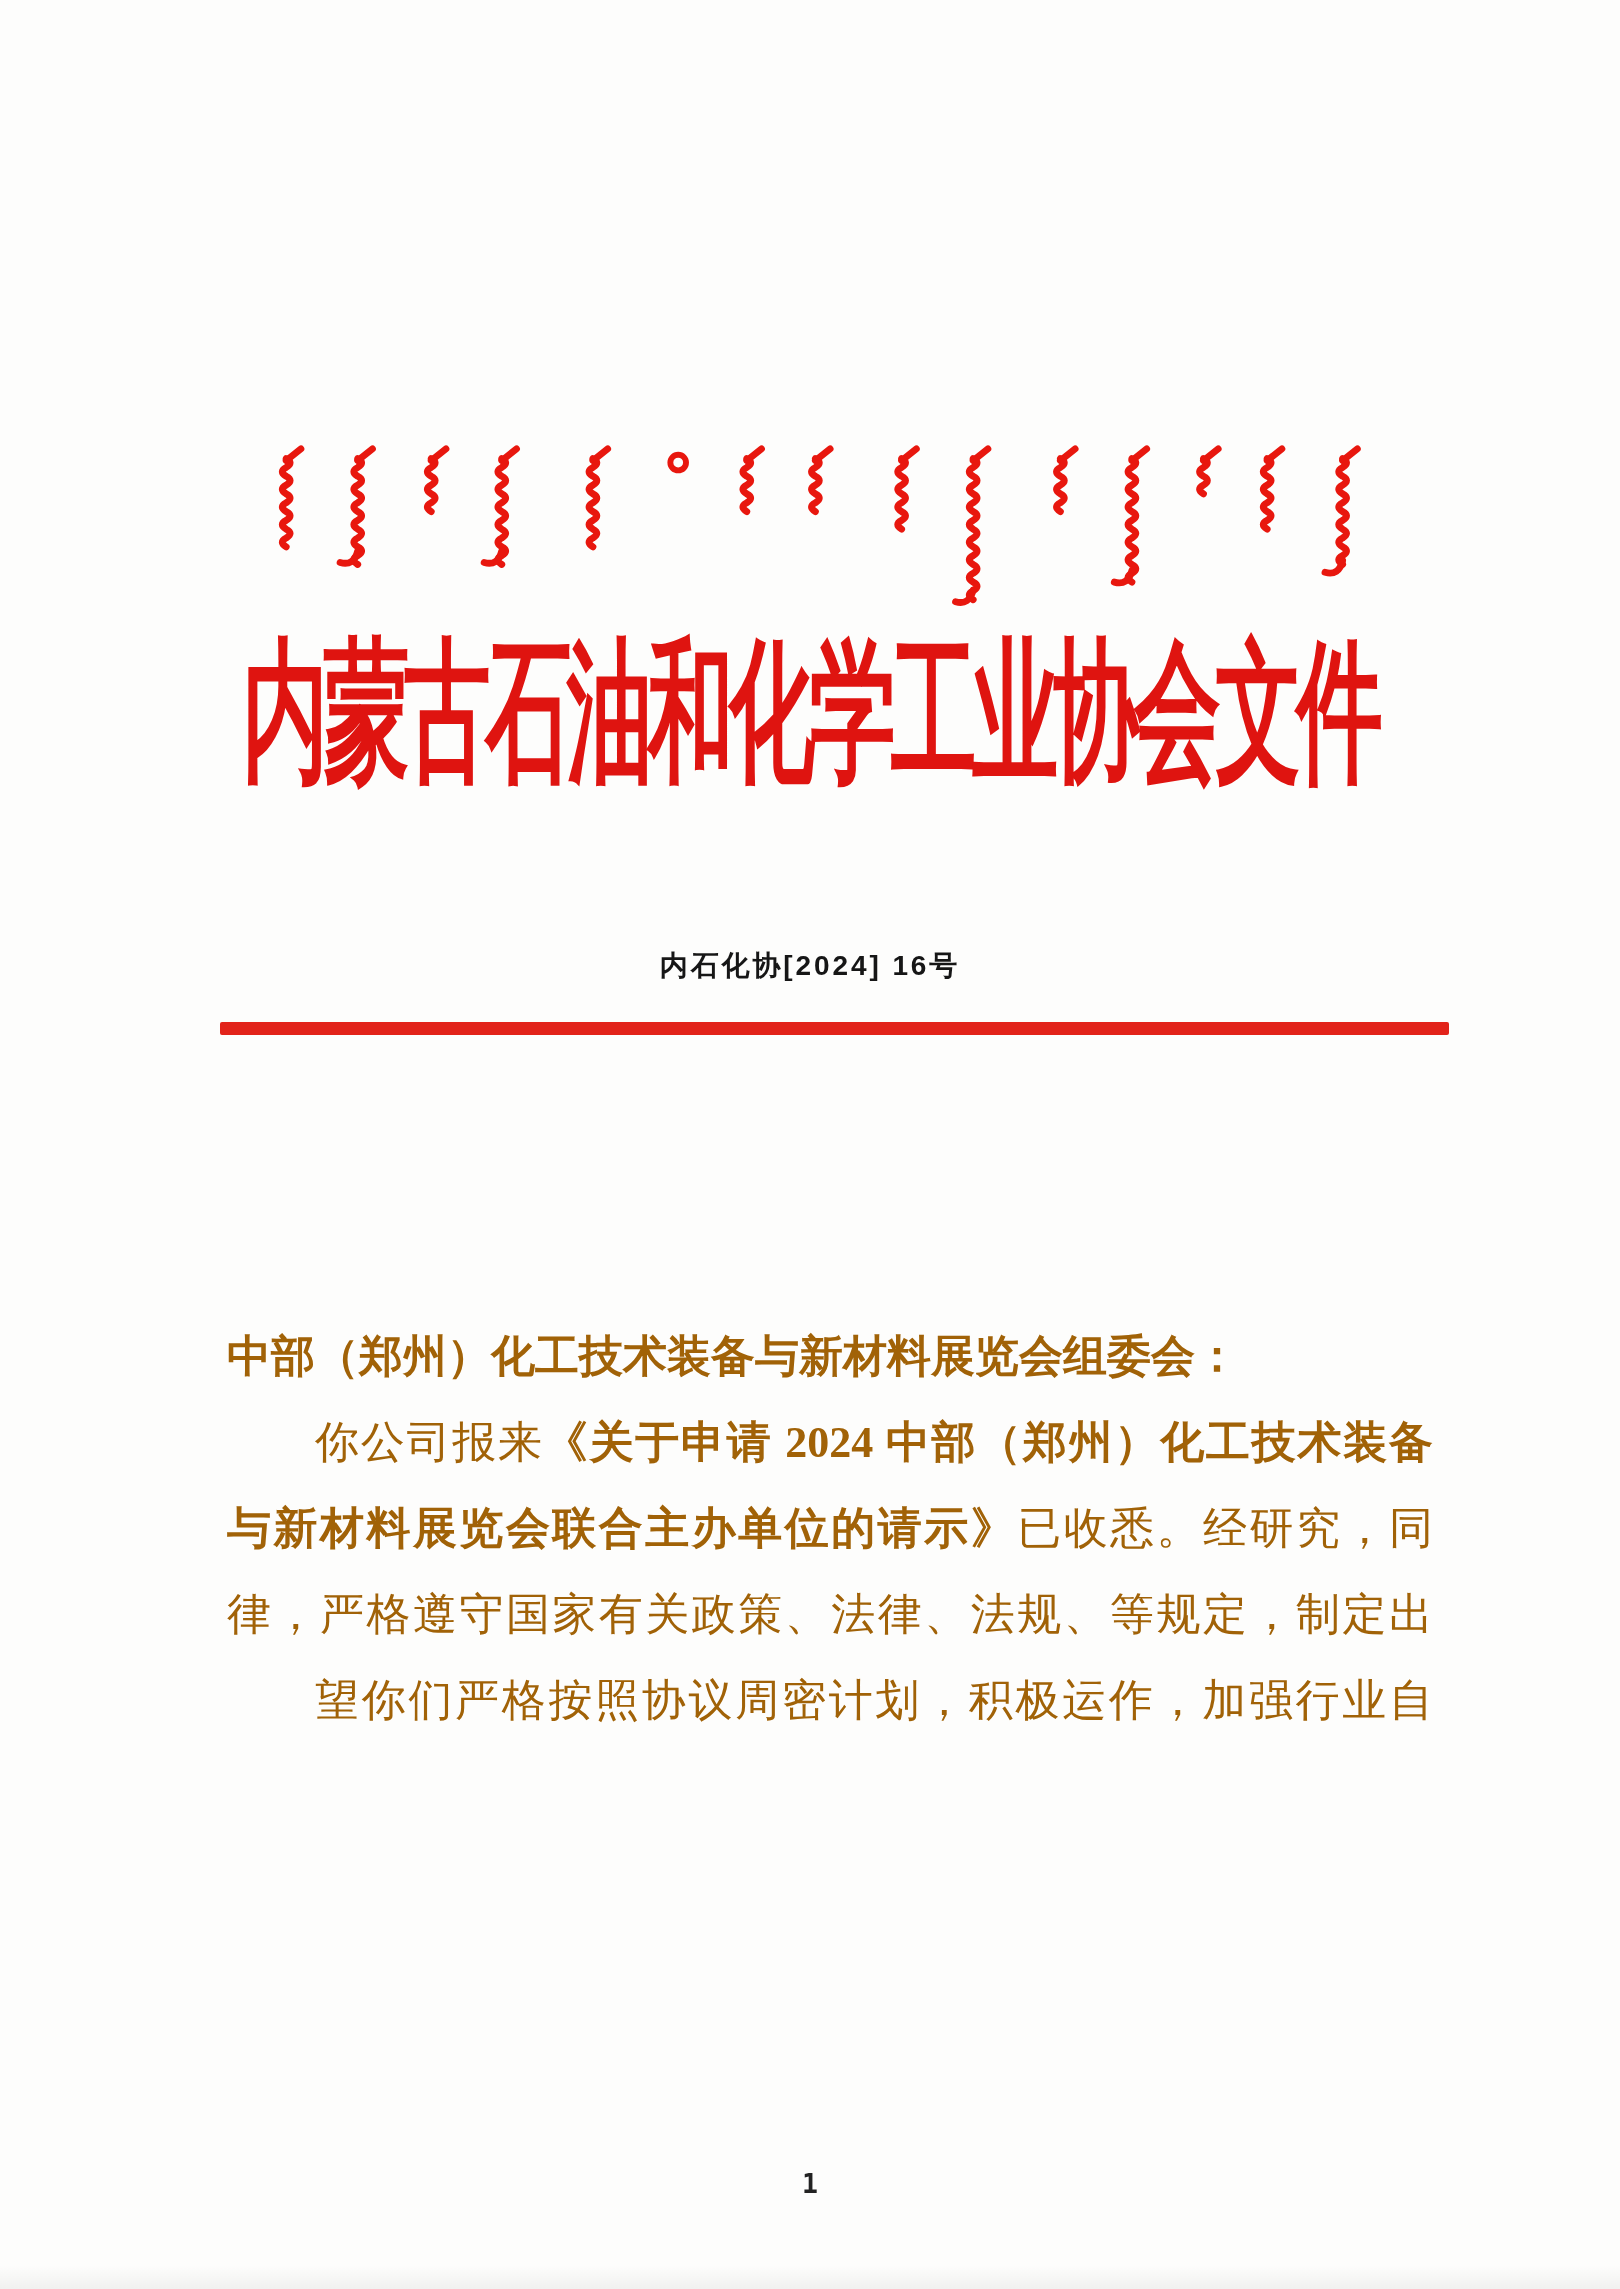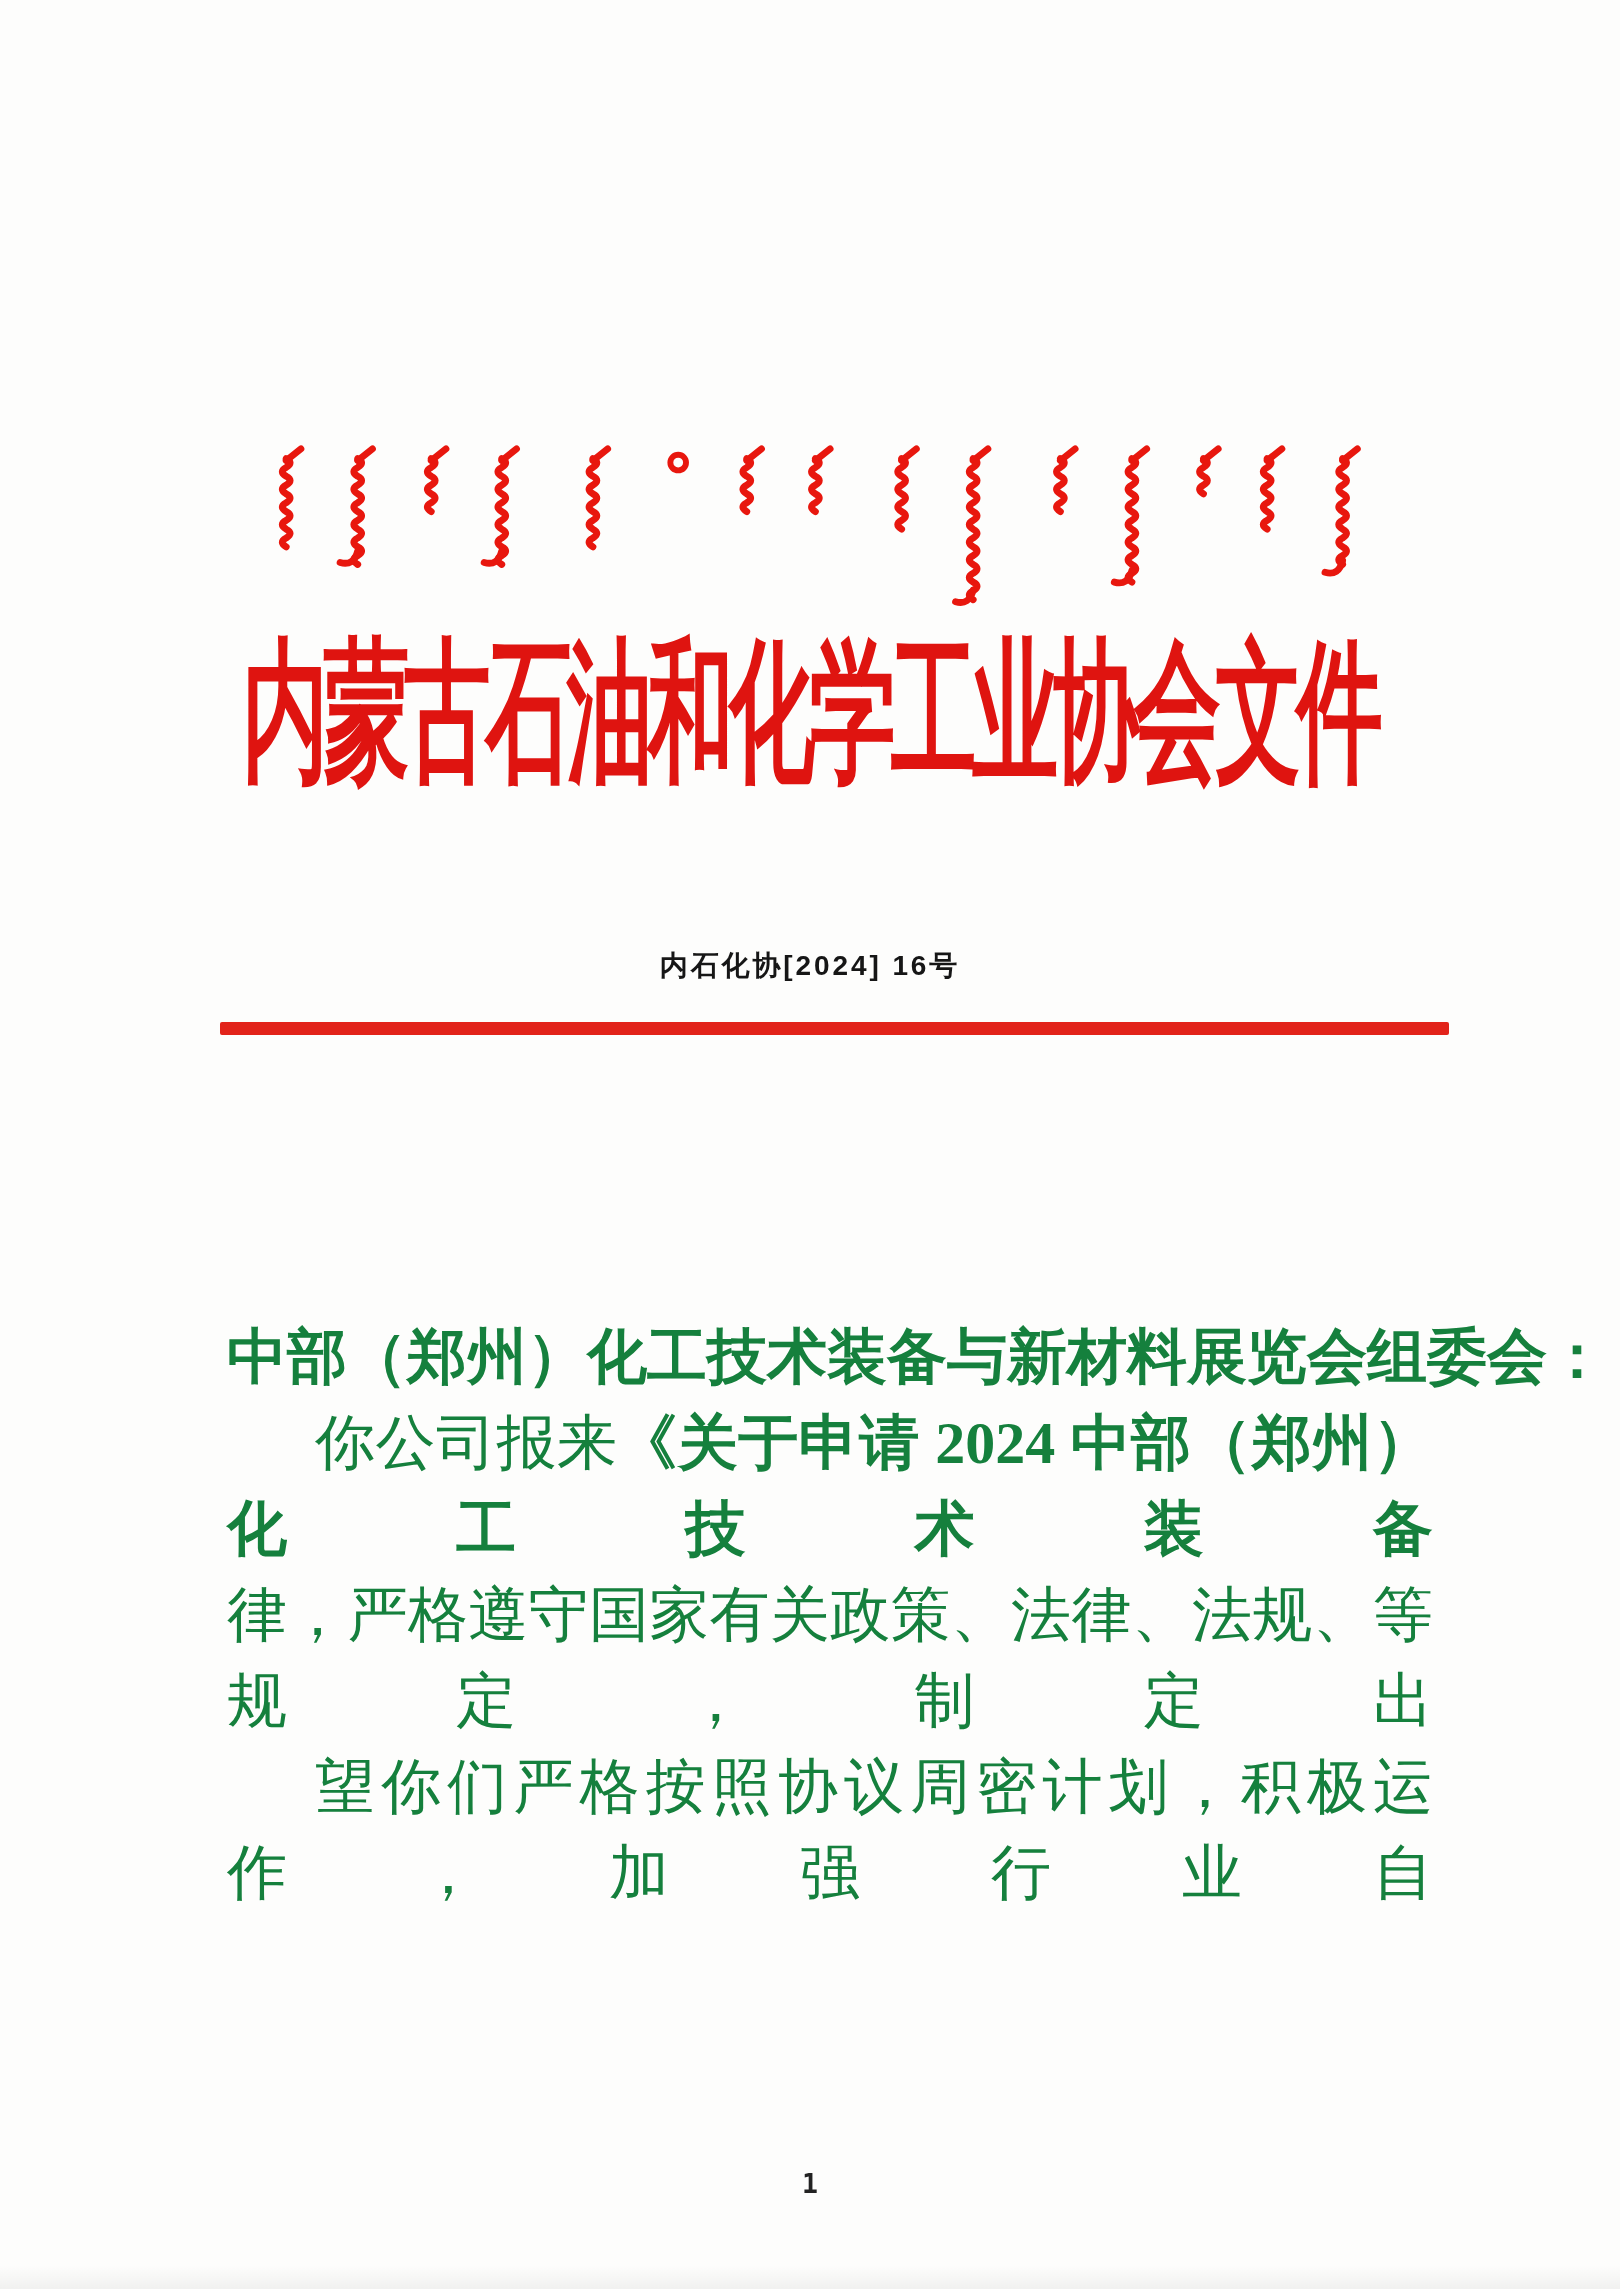--- a/index.html
+++ b/index.html
@@ -40,21 +40,21 @@
   
   .doc-title{
     position:absolute;left:59px;top:1086px;width:1503px;
     text-align:center;color:#121212;
     font-size:52px;font-weight:bold;line-height:90px;
     font-family:"Liberation Serif","DejaVu Serif",serif;
   }
   
   .body-text{
     position:absolute;left:227px;top:1314px;width:1206px;
-    font-size:60px;line-height:86px;color:#15803d;
+    font-size:44px;line-height:86px;color:#a16207;
     font-family:"Liberation Serif","DejaVu Serif",serif;
   }
   .body-line{white-space:nowrap;}
   .body-line.justify{
     white-space:normal;
     text-align:justify;
     text-align-last:justify;
     text-justify:inter-character;
   }
   .body-line.indent{text-indent:88px;}
@@ -150,20 +150,21 @@
 
   <div class="doc-number">内石化协[2024]  16号</div>
 
   <div class="red-rule" style="background: rgb(226, 35, 26);"></div>
 
 
   <div class="body-text">
     <div>
         <div class="body-line"><span class="b">中部（郑州）化工技术装备与新材料展览会组委会：</span></div>
         <div class="body-line justify indent"><span>你公司报来</span><span class="b">《关于申请 2024 中部（郑州）化工技术装备</span></div>
+        <div class="body-line justify"><span class="b">与新材料展览会联合主办单位的请示》</span><span>已收悉。经研究，同</span></div>
         <div class="body-line justify"><span>律，严格遵守国家有关政策、法律、法规、等规定，制定出</span></div>
         <div class="body-line justify indent"><span>望你们严格按照协议周密计划，积极运作，加强行业自</span></div>
       </div>
   </div>
 
   <div class="page-number">1</div>
 
   <div class="scan-shadow"></div>
 </div>
 

